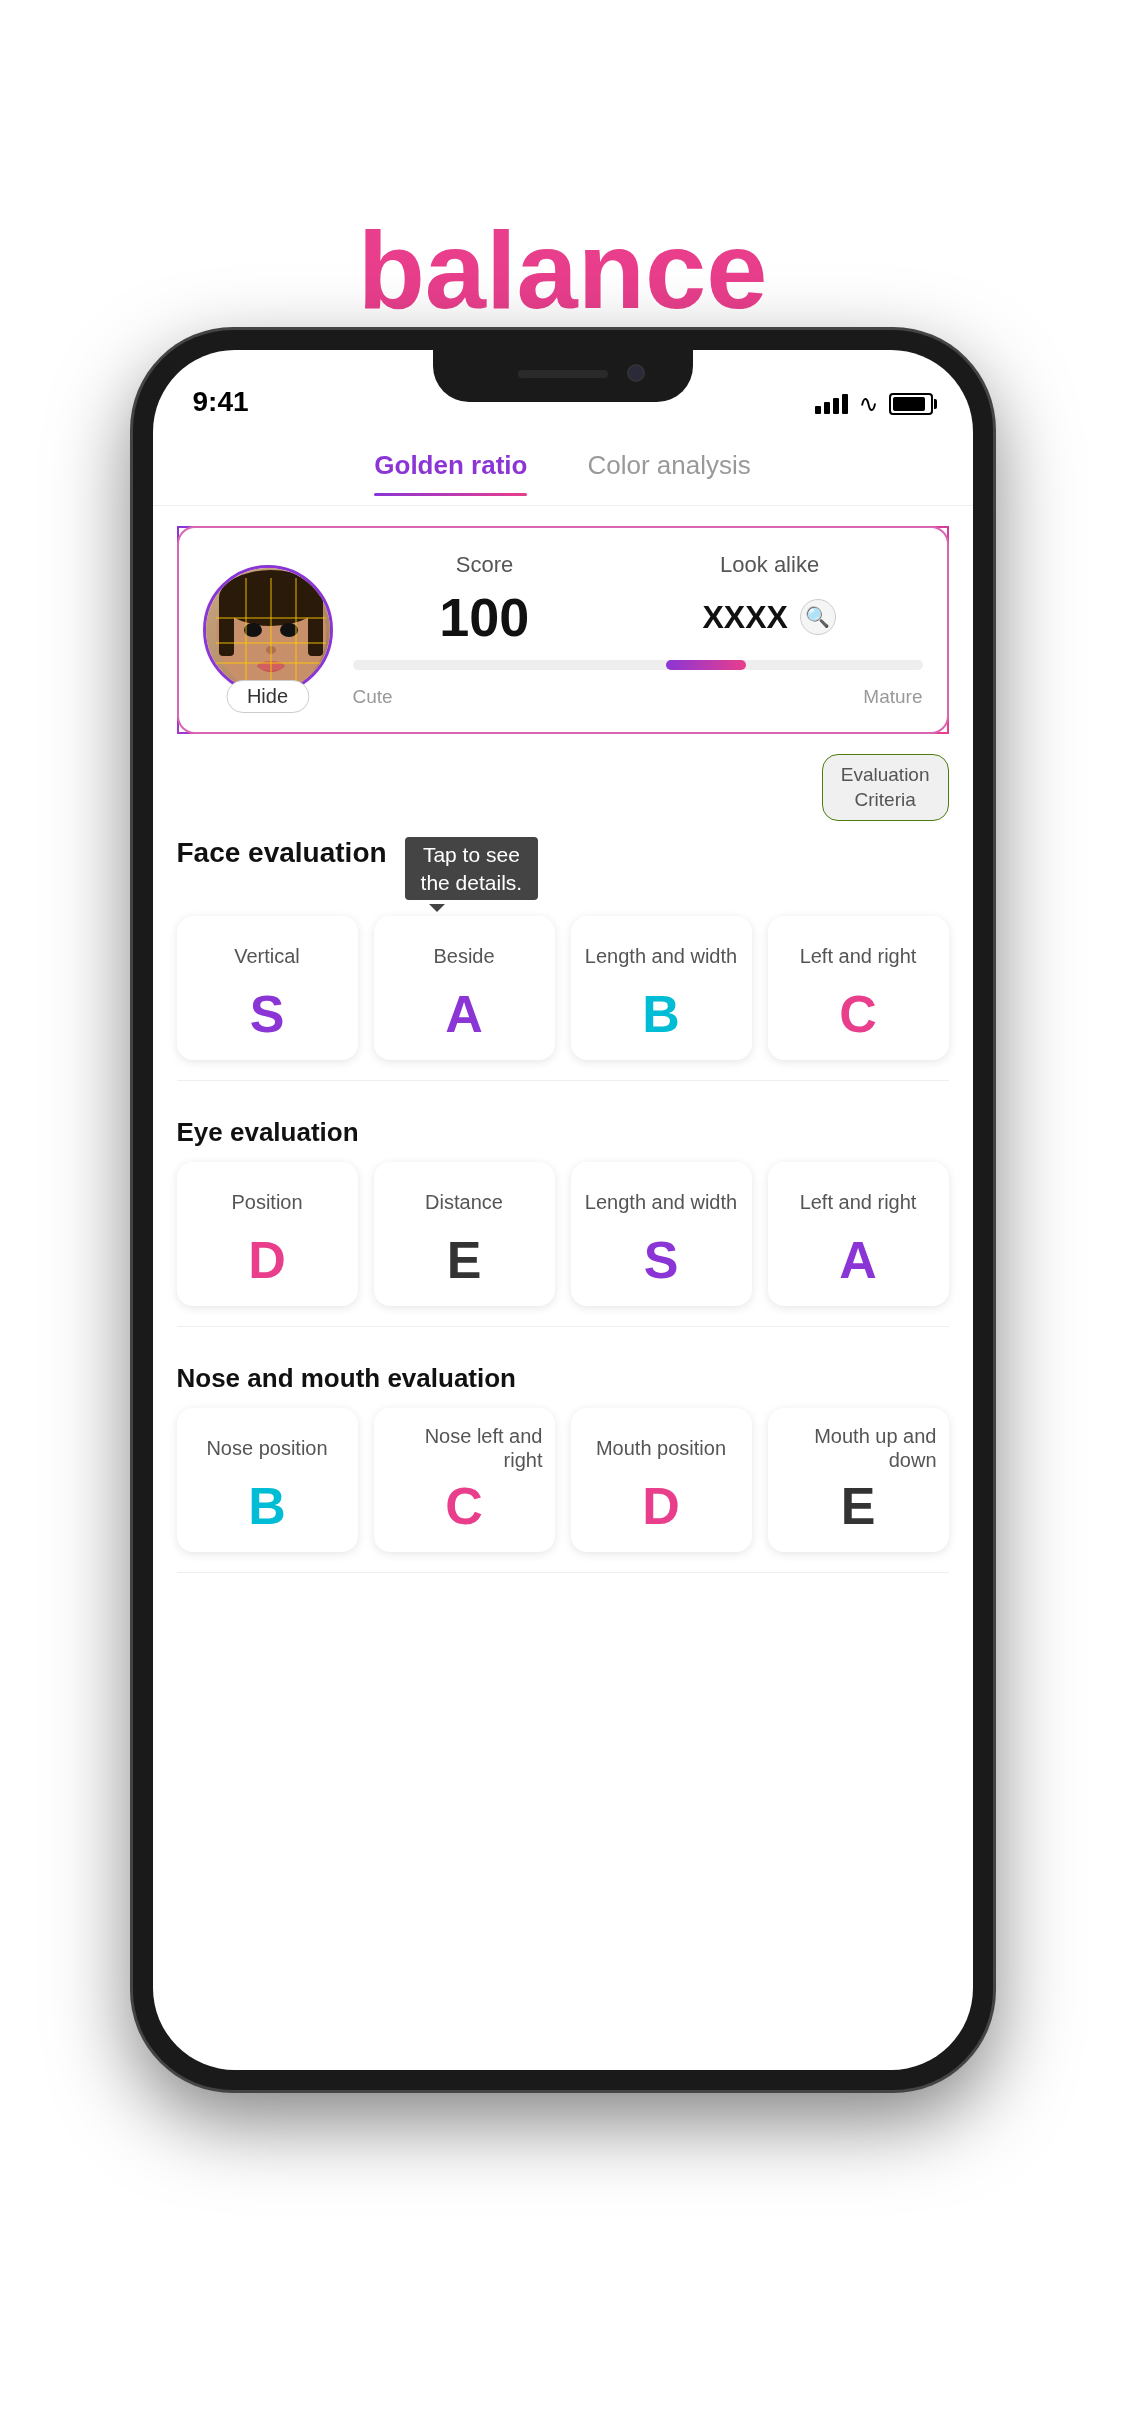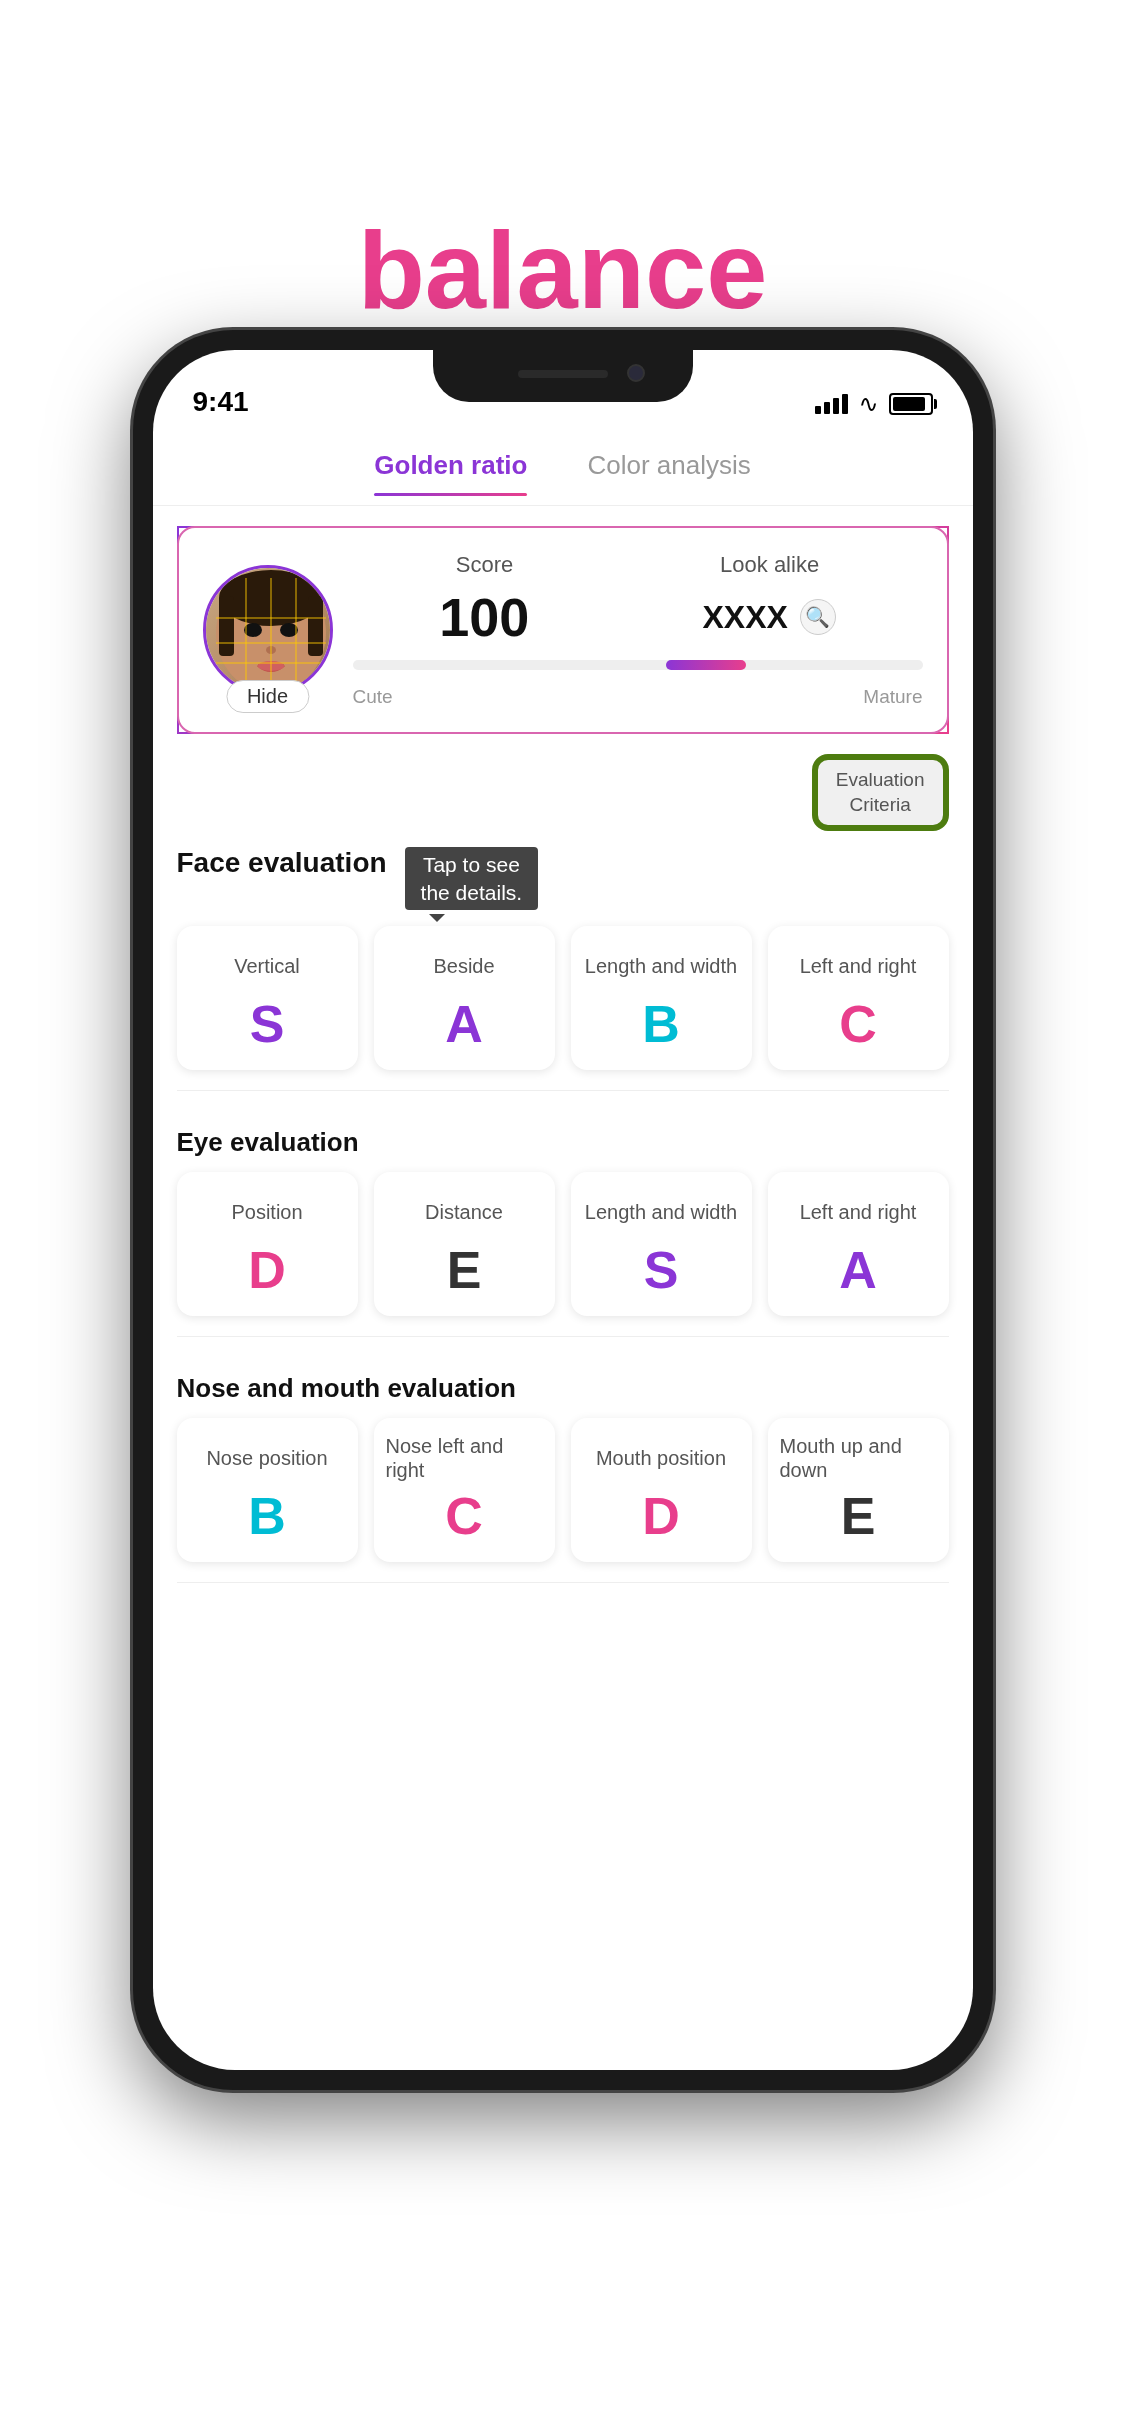--- a/index.html
+++ b/index.html
@@ -333,21 +333,21 @@
     }
 
     
     .eval-criteria-btn {
       display: flex;
       justify-content: flex-end;
       padding: 0 24px 0;
     }
     .criteria-btn {
       background: #f0f0f0;
-      border: 6px solid #4d7c0f;
+      border: 1px solid #4d7c0f;
       border-radius: 16px;
       font-size: 19px;
       padding: 8px 18px;
       color: #555;
       text-align: center;
       line-height: 1.3;
     }
 
     
     .section {
@@ -372,21 +372,21 @@
       box-shadow: 0 2px 10px rgba(0,0,0,0.1);
       padding: 16px 12px 20px;
       display: flex;
       flex-direction: column;
       align-items: center;
       gap: 8px;
     }
     .grade-card-label {
       font-size: 20px;
       color: #555;
-      text-align: left;
+      text-align: right;
       line-height: 1.2;
       min-height: 48px;
       display: flex;
       align-items: center;
     }
     .grade-letter {
       font-size: 52px;
       font-weight: 900;
       line-height: 1;
     }

